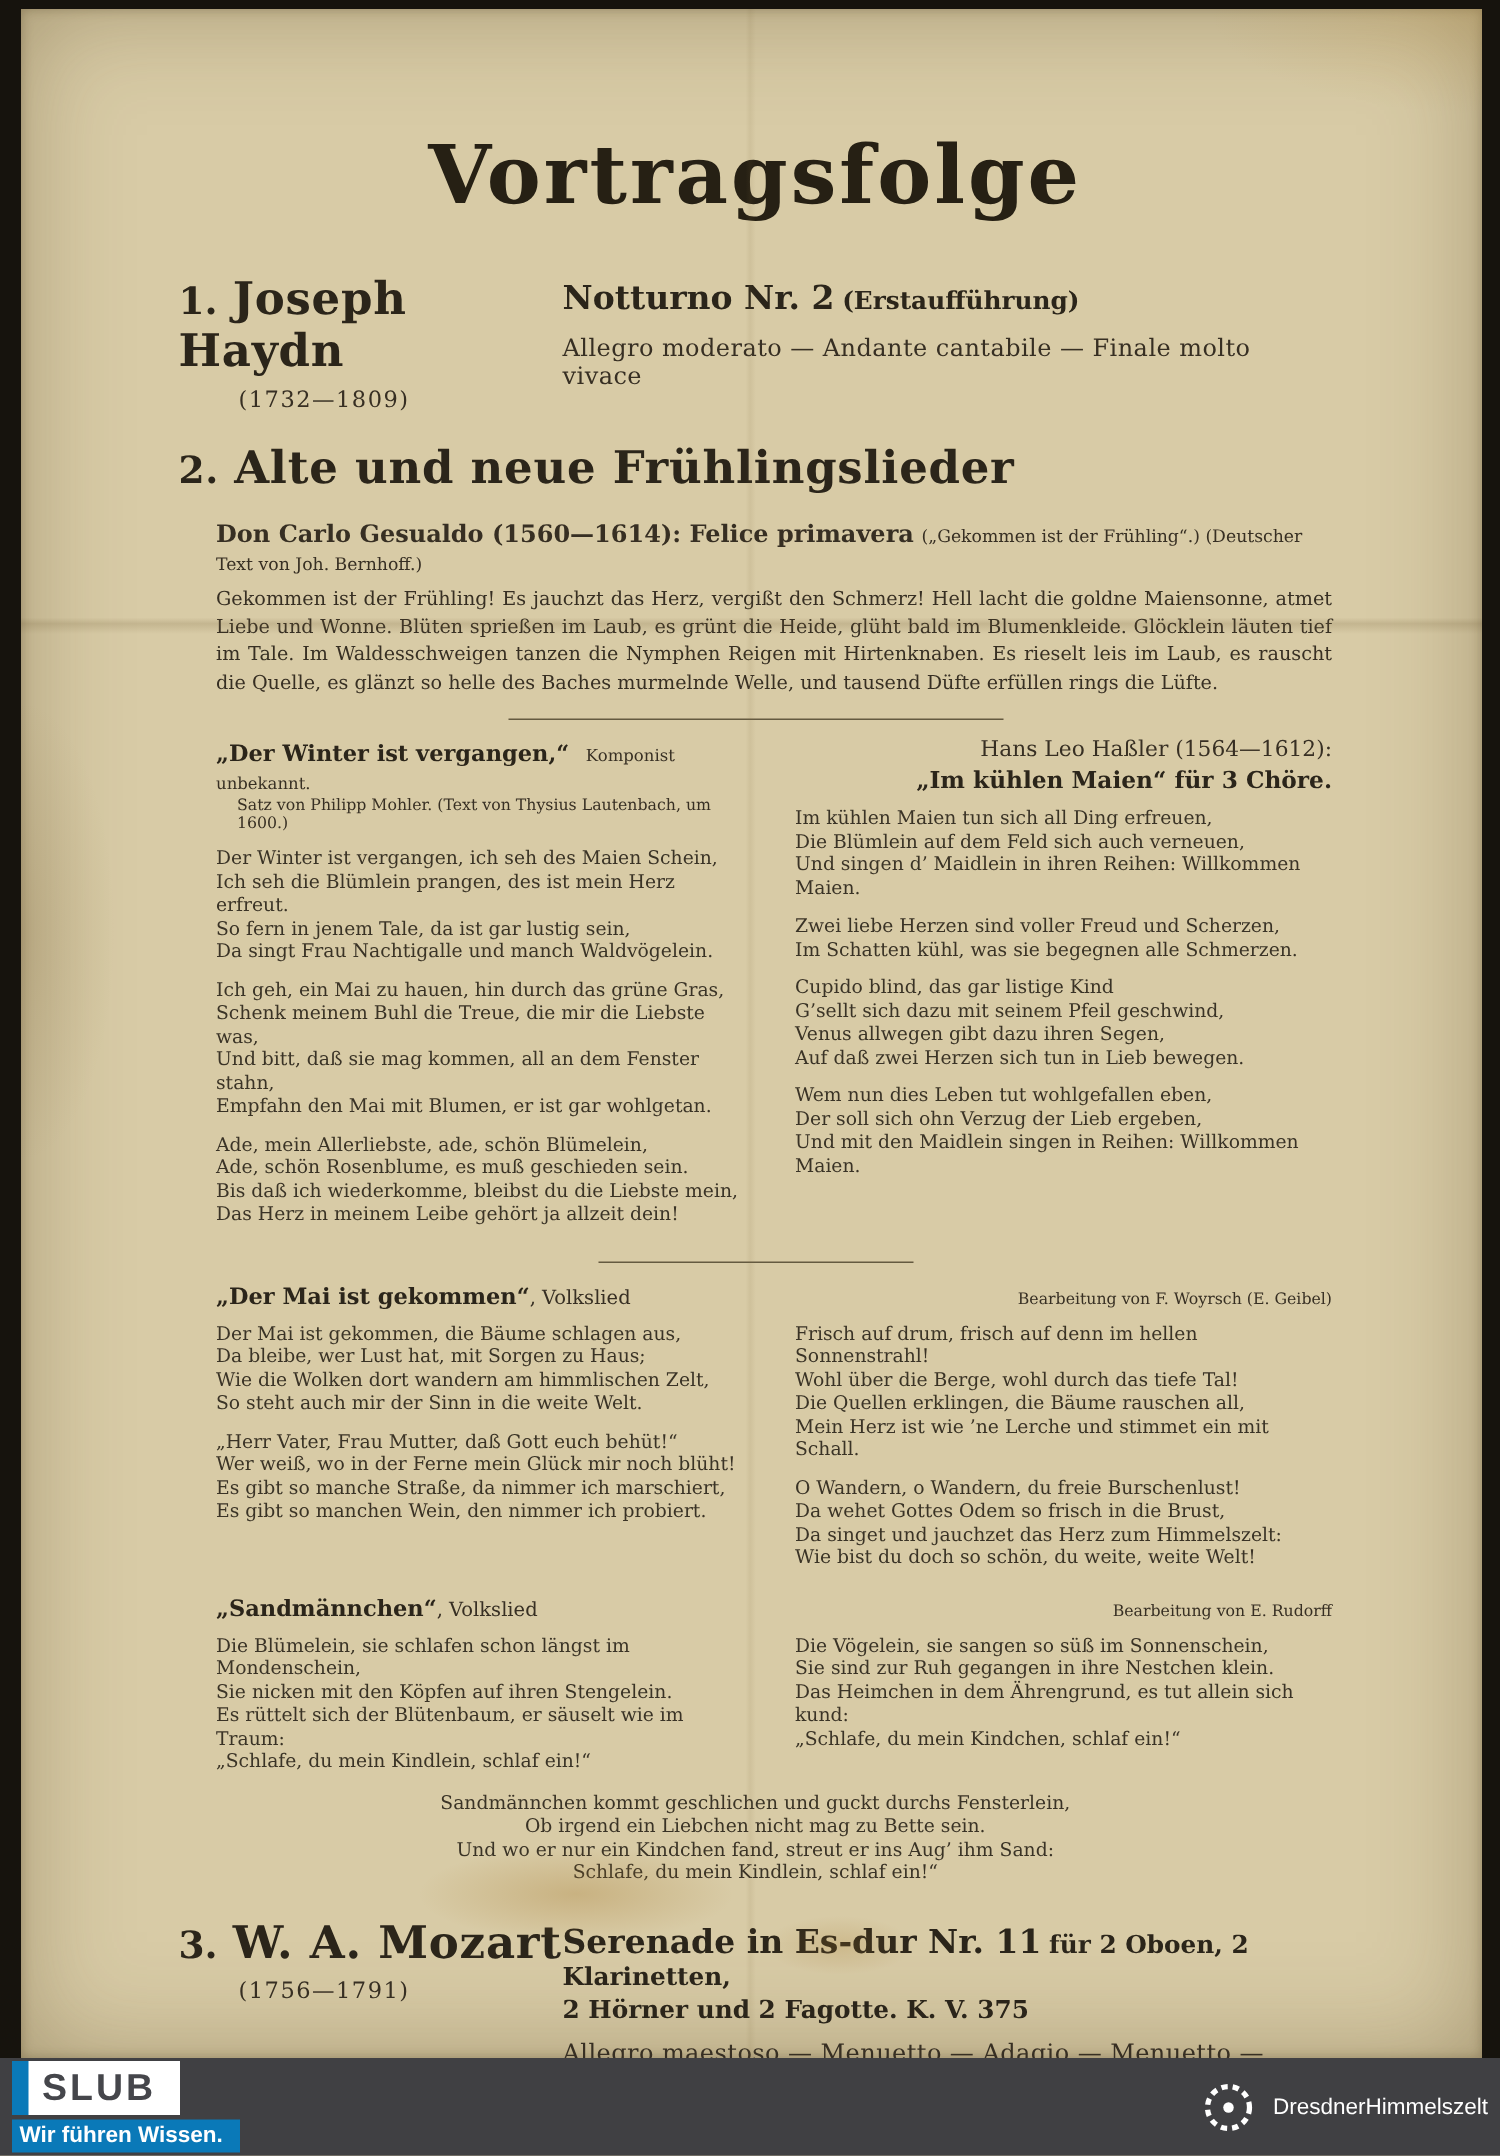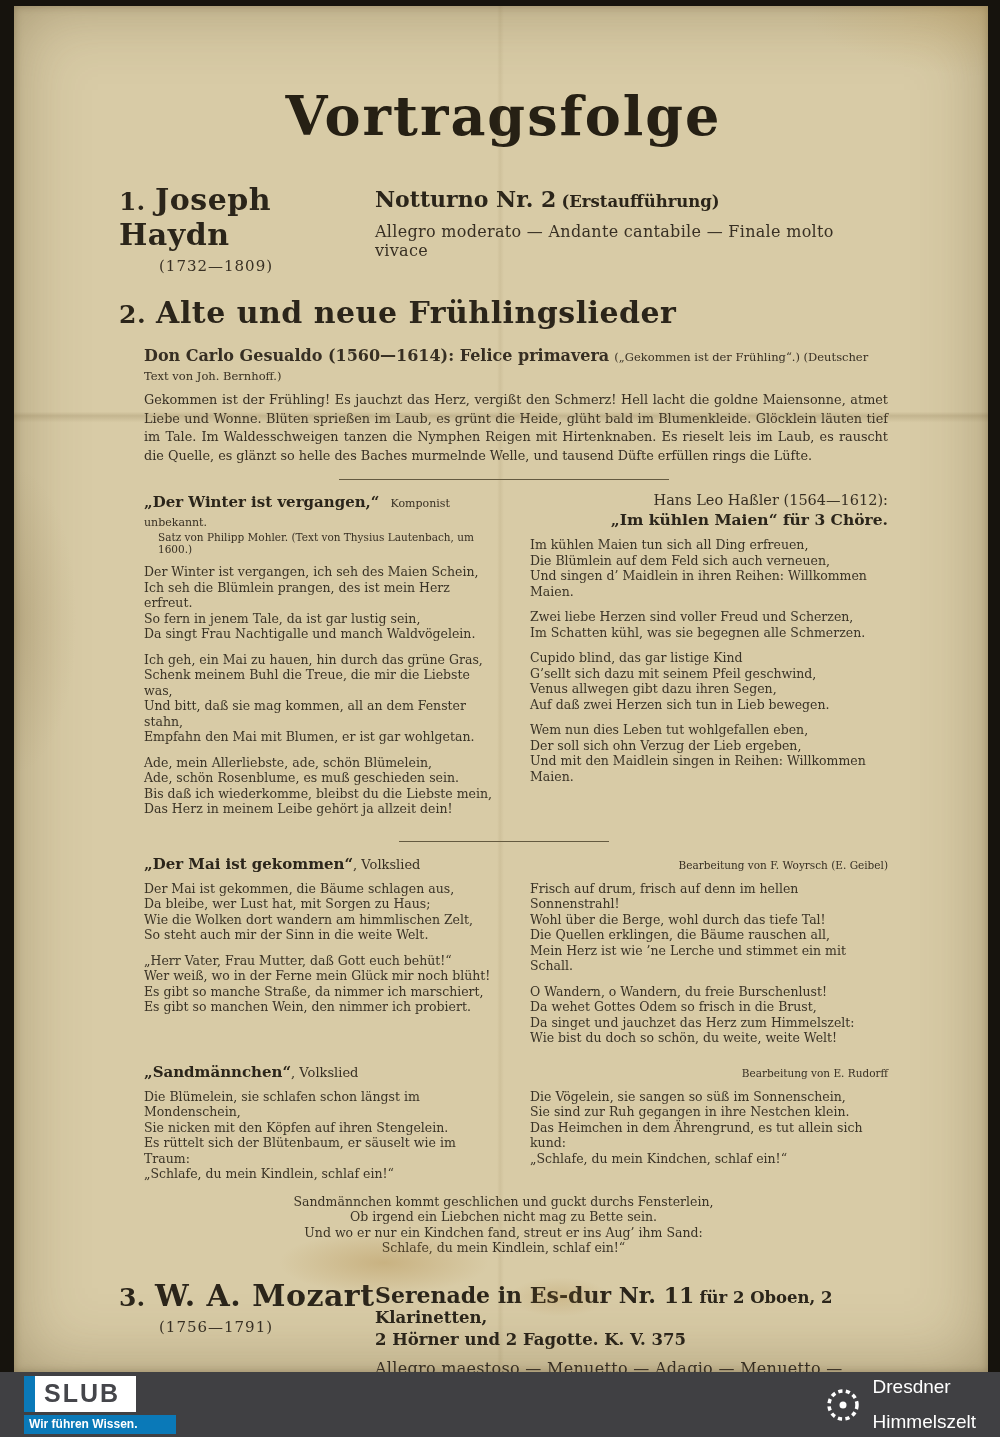--- a/index.html
+++ b/index.html
@@ -71,31 +71,31 @@
   .song-block { margin-top:6px; }
   .song-head-row { display:flex; justify-content:space-between; align-items:baseline; margin:0 0 8px 25px; }
   .credit { font-size:10.5px; }
   .center-verse { text-align:center; margin:2px auto 0; }
 
   .item3 { margin-top:22px; }
 
   .viewer-footer {
     position:absolute; left:0; right:0; bottom:0; height:65px;
     background:#404043; display:flex; align-items:center; justify-content:space-between;
-    padding:0 24px; font-family:"Liberation Sans", sans-serif;
+    padding:0 8px; font-family:"Liberation Sans", sans-serif;
   }
   .slub { display:flex; flex-direction:column; cursor:pointer; }
   .slub-box { background:#ffffff; width:112px; height:36px; display:flex; align-items:center; }
   .slub-stripe { background:#0a79b8; width:11px; height:36px; margin-right:9px; }
   .slub-word { font-size:25px; font-weight:700; color:#45464b; letter-spacing:2px; }
-  .slub-tagline { background:#0a79b8; color:#ffffff; font-size:12px; font-weight:700; width:152px; padding:2px 0 3px 5px; margin-top:3px; }
+  .slub-tagline { background:#0a79b8; color:#ffffff; font-size:15px; font-weight:700; width:152px; padding:2px 0 3px 5px; margin-top:3px; }
 
   .phil { display:flex; align-items:center; gap:10px; color:#ffffff; cursor:pointer; }
   .phil-icon { width:40px; height:40px; display:inline-block; }
-  .phil-text { display:flex; flex-direction:column; font-size:19px; line-height:1.15;gap:13px; }
+  .phil-text { display:flex; flex-direction:row; font-size:15px; line-height:1.15; }
 </style>
 </head>
 <body>
 
 <div class="stage">
   <div class="paper">
 
     <h1 class="title">Vortragsfolge</h1>
 
     <section class="program-item">

